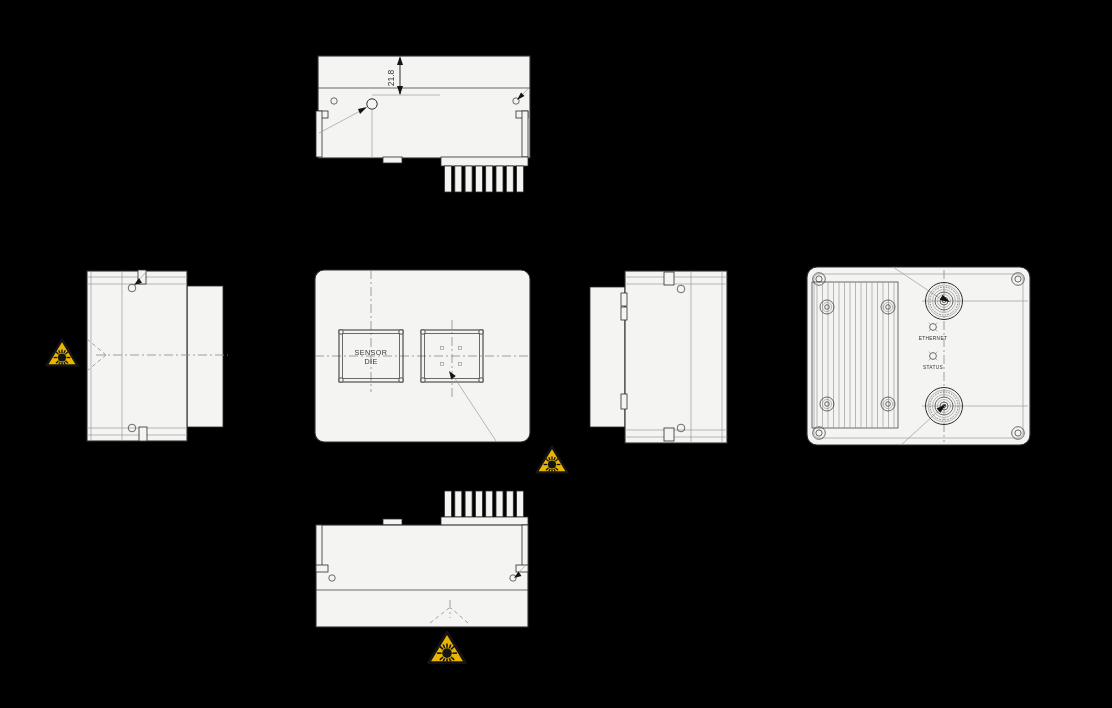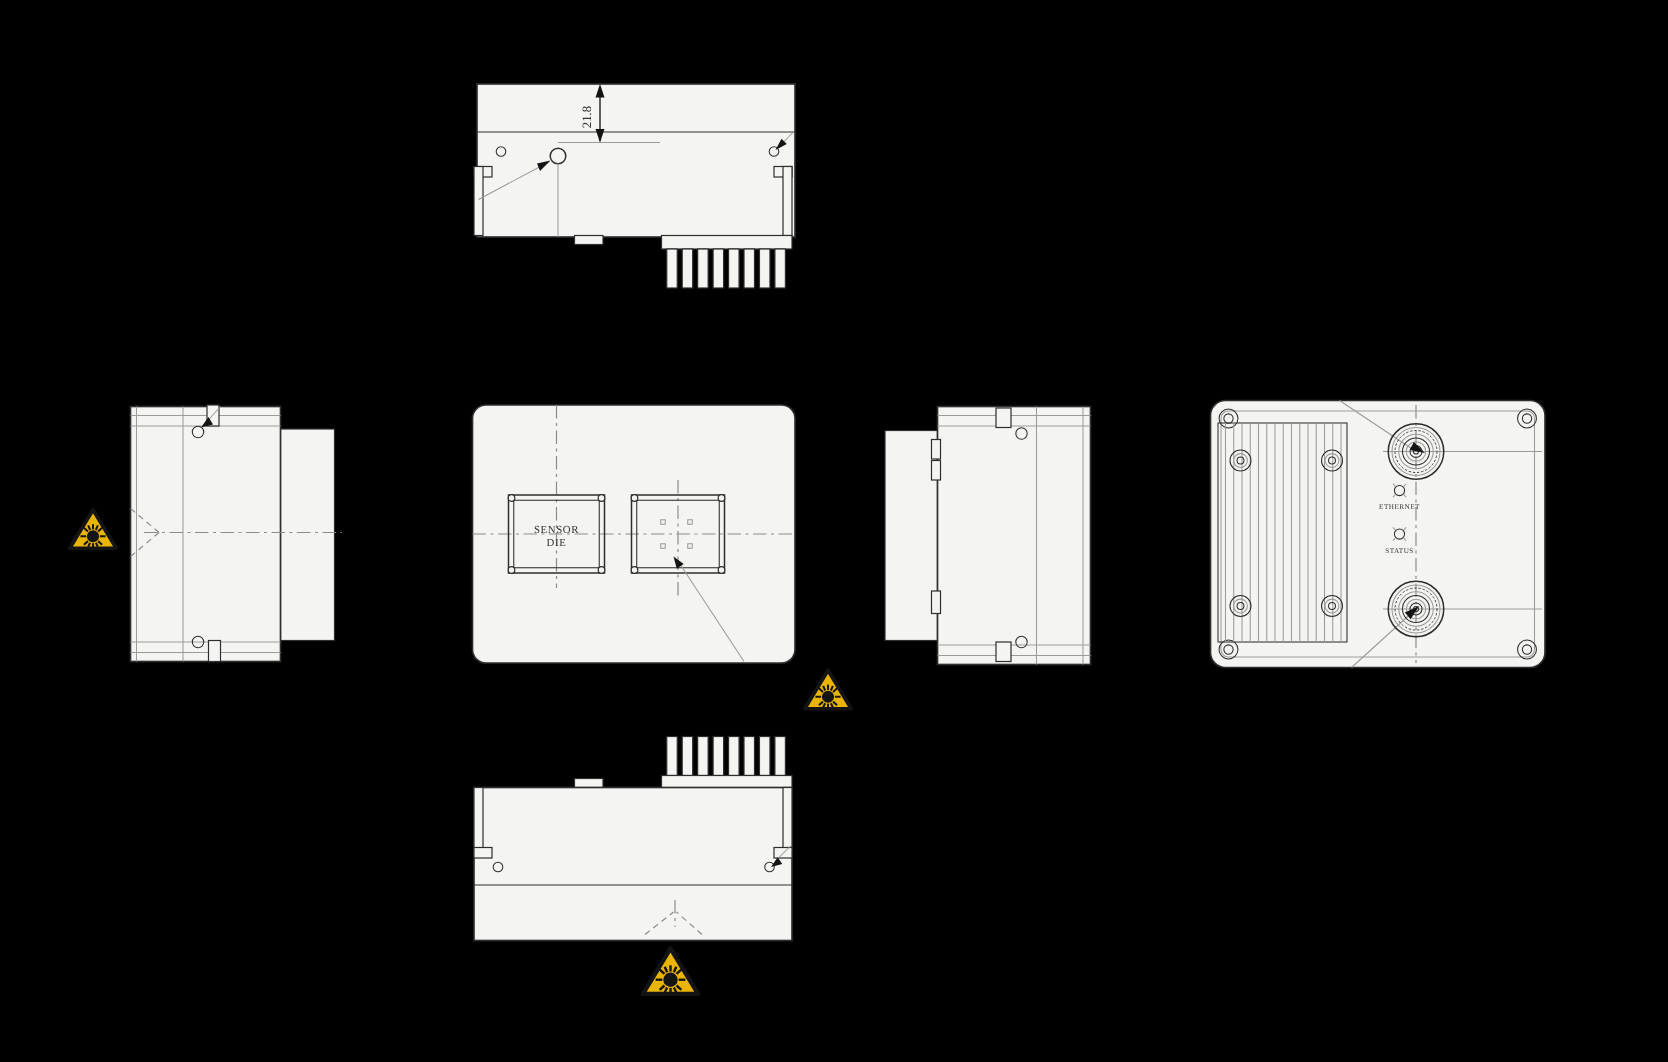--- a/index.html
+++ b/index.html
@@ -1,17 +1,17 @@
 <!DOCTYPE html>
 <html style="--background: #000000; --surface: #f4f4f2; --line-dark: #2e2e2e; --line-light: #9b9b9b; --centerline: #8c8c8c; --warning-yellow: #e9b502; --warning-black: #141414; --text: #333333;"><head>
 <meta charset="utf-8">
 <style>
   html,body{margin:0;padding:0;background:var(--background,#000);}
   .stage{position:relative;width:1112px;height:708px;background:var(--background,#000);overflow:hidden;
-         font-family:Liberation Serif, serif;}
+         font-family:Liberation Sans, sans-serif;}
   svg{position:absolute;left:0;top:0;}
   .surf{fill:var(--surface,#f4f4f2);stroke:var(--line-dark,#2e2e2e);stroke-width:1.1;}
   .surf-lt{fill:var(--surface,#f4f4f2);stroke:var(--line-dark,#2e2e2e);stroke-width:.8;}
   .sd{stroke:var(--line-dark,#2e2e2e);fill:none;stroke-width:1;}
   .sd2{stroke:var(--line-dark,#2e2e2e);fill:none;stroke-width:.7;}
   .sl{stroke:var(--line-light,#9b9b9b);fill:none;stroke-width:.7;}
   .cl{stroke:var(--centerline,#8c8c8c);fill:none;stroke-width:.8;stroke-dasharray:9 3 2 3;}
   .dash{stroke:var(--centerline,#8c8c8c);fill:none;stroke-width:.8;stroke-dasharray:4 3;}
   .arrow{fill:var(--warning-black,#141414);stroke:none;}
   .knurl{stroke:var(--line-dark,#2e2e2e);fill:none;stroke-width:.6;stroke-dasharray:1.6 1.2;}

